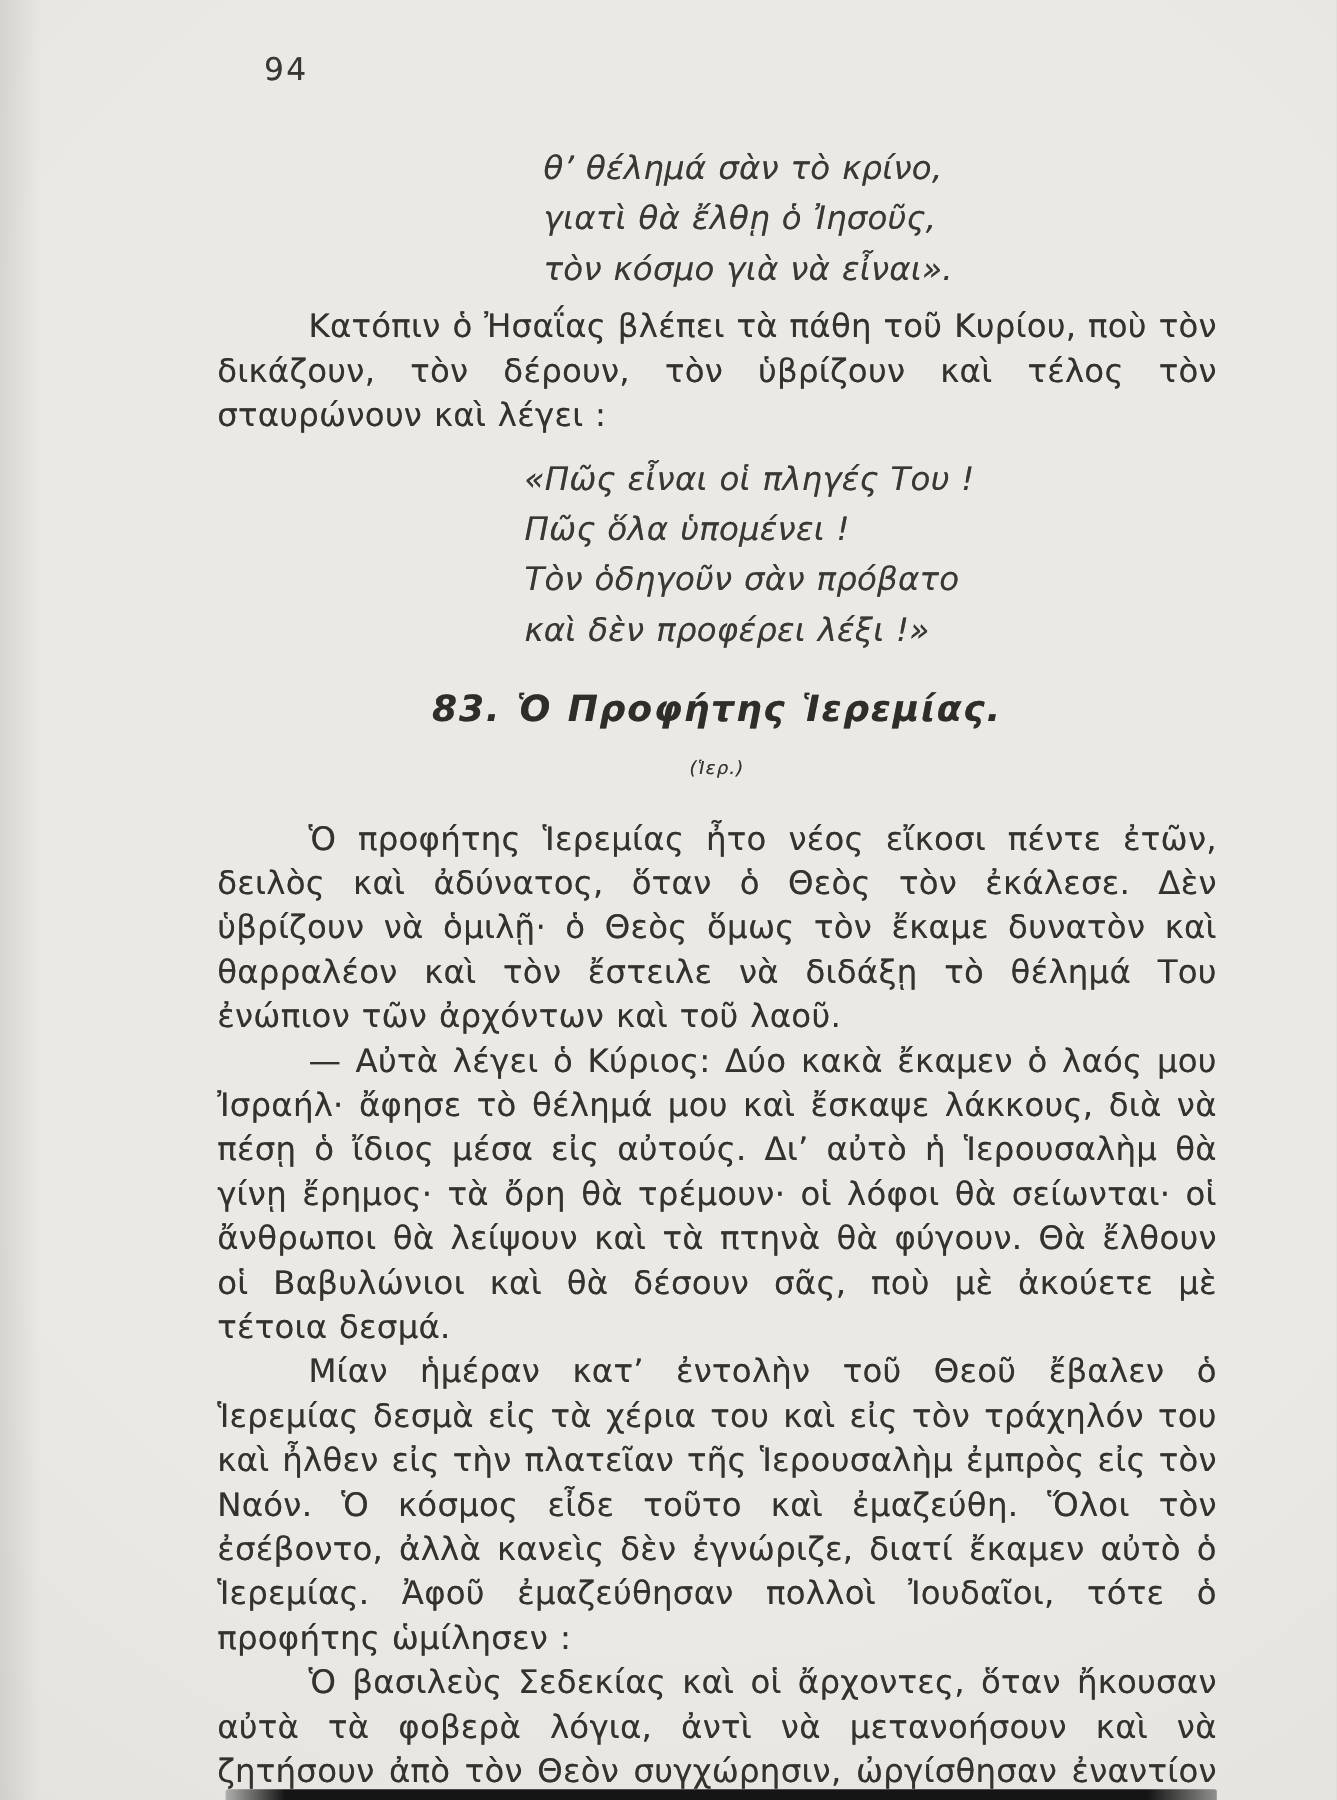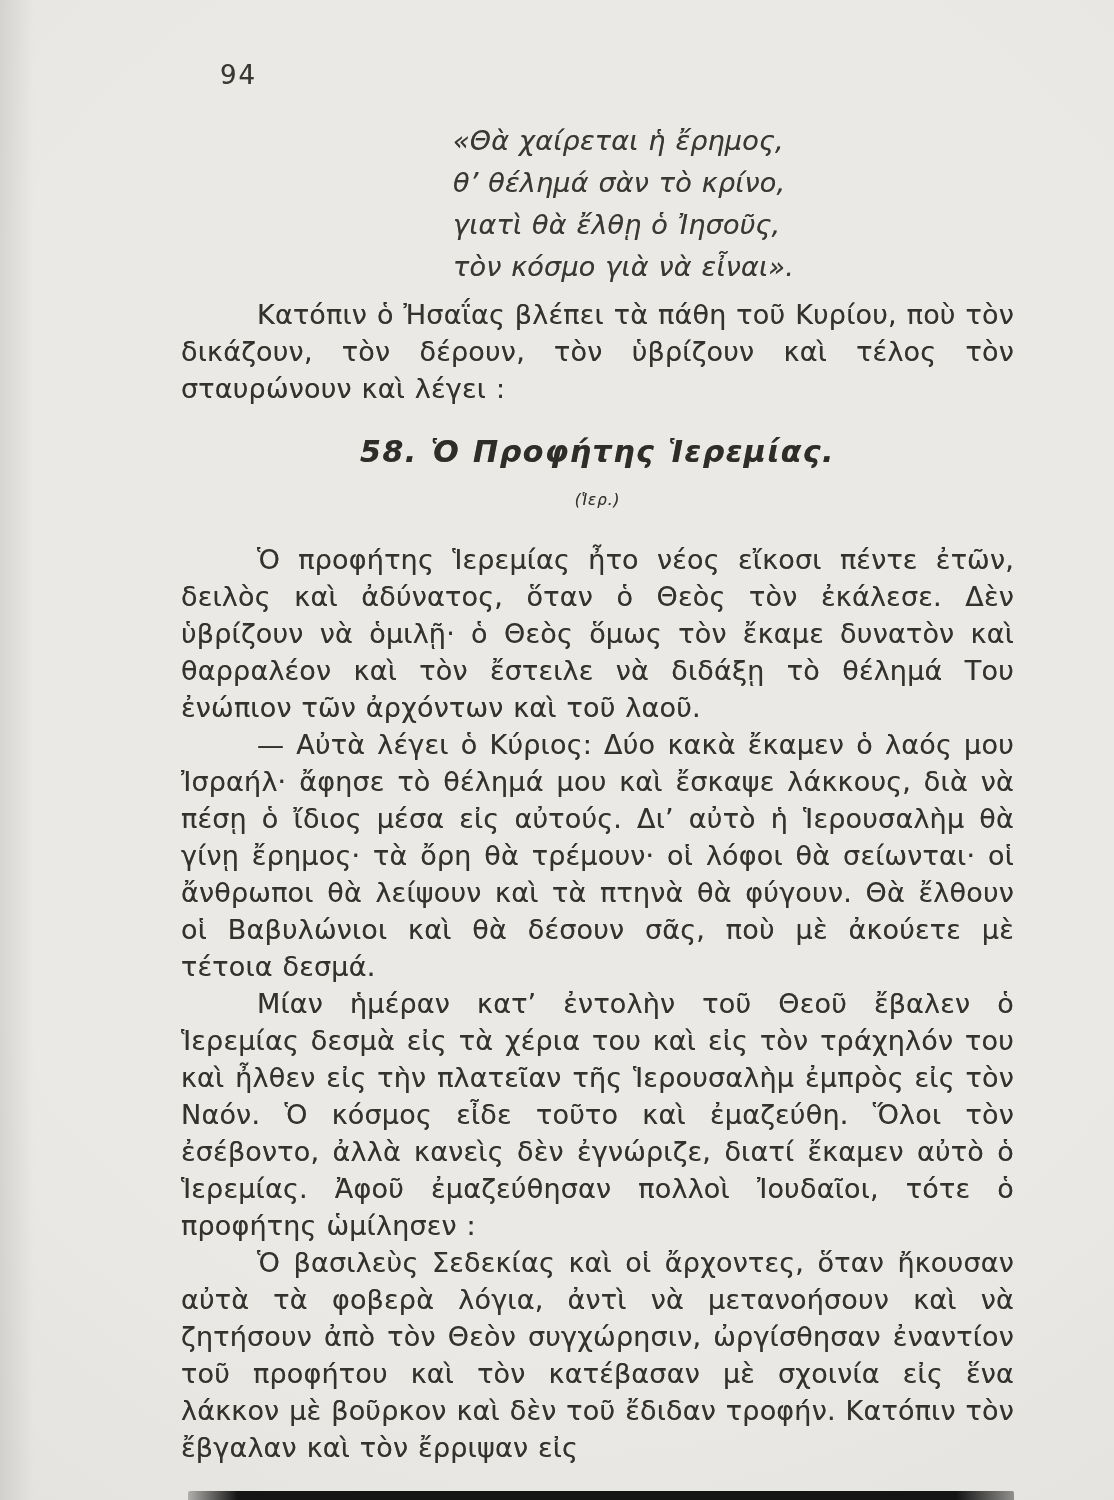--- a/index.html
+++ b/index.html
@@ -26,21 +26,21 @@
     content: "";
     position: absolute;
     left: 0; top: 0; bottom: 0;
     width: 34px;
     background: linear-gradient(to right, rgba(40,40,38,0.10), rgba(40,40,38,0));
     pointer-events: none;
   }
 
   .page-number {
     position: absolute;
-    top: 60px;
+    top: 44px;
     left: 220px;
     font-size: 26px;
     letter-spacing: 2px;
     color: #3a3833;
   }
 
   .text-block {
     position: absolute;
     top: 120px;
     left: 181px;
@@ -107,30 +107,35 @@
 </head>
 <body>
 
 <div class="scan">
 
   <div class="page-number">94</div>
 
   <main class="text-block">
 
     <section class="verse">
-      <div class="verse-line">«Θὰ χαίρεται ἡ ἔρημος,</div>
       <div class="verse-line">θ’ θέλημά σὰν τὸ κρίνο,</div>
       <div class="verse-line">γιατὶ θὰ ἔλθῃ ὁ Ἰησοῦς,</div>
       <div class="verse-line">τὸν κόσμο γιὰ νὰ εἶναι».</div>
     </section>
 
     <p class="par">Κατόπιν ὁ Ἠσαΐας βλέπει τὰ πάθη τοῦ Κυρίου, ποὺ τὸν δικάζουν, τὸν δέρουν, τὸν ὑβρίζουν καὶ τέλος τὸν σταυρώνουν καὶ λέγει :</p>
 
+    <section class="verse verse--second">
+      <div class="verse-line">«Πῶς εἶναι οἱ πληγές Του !</div>
+      <div class="verse-line">Πῶς ὅλα ὑπομένει !</div>
+      <div class="verse-line">Τὸν ὁδηγοῦν σὰν πρόβατο</div>
+      <div class="verse-line">καὶ δὲν προφέρει λέξι !»</div>
+    </section>
 
-    <h1 class="chapter-title">58. Ὁ Προφήτης Ἱερεμίας.</h1>
+    <h1 class="chapter-title">83. Ὁ Προφήτης Ἱερεμίας.</h1>
 
     <div class="chapter-subtitle">(Ἱερ.)</div>
 
     <p class="par">Ὁ προφήτης Ἱερεμίας ἦτο νέος εἴκοσι πέντε ἐτῶν, δειλὸς καὶ ἀδύνατος, ὅταν ὁ Θεὸς τὸν ἐκάλεσε. Δὲν ὑβρίζουν νὰ ὁμιλῇ· ὁ Θεὸς ὅμως τὸν ἔκαμε δυνατὸν καὶ θαρραλέον καὶ τὸν ἔστειλε νὰ διδάξῃ τὸ θέλημά Του ἐνώπιον τῶν ἀρχόντων καὶ τοῦ λαοῦ.</p>
 
     <p class="par">— Αὐτὰ λέγει ὁ Κύριος: Δύο κακὰ ἔκαμεν ὁ λαός μου Ἰσραήλ· ἄφησε τὸ θέλημά μου καὶ ἔσκαψε λάκκους, διὰ νὰ πέσῃ ὁ ἴδιος μέσα εἰς αὐτούς. Δι’ αὐτὸ ἡ Ἱερουσαλὴμ θὰ γίνῃ ἔρημος· τὰ ὄρη θὰ τρέμουν· οἱ λόφοι θὰ σείωνται· οἱ ἄνθρωποι θὰ λείψουν καὶ τὰ πτηνὰ θὰ φύγουν. Θὰ ἔλθουν οἱ Βαβυλώνιοι καὶ θὰ δέσουν σᾶς, ποὺ μὲ ἀκούετε μὲ τέτοια δεσμά.</p>
 
     <p class="par">Μίαν ἡμέραν κατ’ ἐντολὴν τοῦ Θεοῦ ἔβαλεν ὁ Ἱερεμίας δεσμὰ εἰς τὰ χέρια του καὶ εἰς τὸν τράχηλόν του καὶ ἦλθεν εἰς τὴν πλατεῖαν τῆς Ἱερουσαλὴμ ἐμπρὸς εἰς τὸν Ναόν. Ὁ κόσμος εἶδε τοῦτο καὶ ἐμαζεύθη. Ὅλοι τὸν ἐσέβοντο, ἀλλὰ κανεὶς δὲν ἐγνώριζε, διατί ἔκαμεν αὐτὸ ὁ Ἱερεμίας. Ἀφοῦ ἐμαζεύθησαν πολλοὶ Ἰουδαῖοι, τότε ὁ προφήτης ὡμίλησεν :</p>
 
     <p class="par">Ὁ βασιλεὺς Σεδεκίας καὶ οἱ ἄρχοντες, ὅταν ἤκουσαν αὐτὰ τὰ φοβερὰ λόγια, ἀντὶ νὰ μετανοήσουν καὶ νὰ ζητήσουν ἀπὸ τὸν Θεὸν συγχώρησιν, ὠργίσθησαν ἐναντίον τοῦ προφήτου καὶ τὸν κατέβασαν μὲ σχοινία εἰς ἕνα λάκκον μὲ βοῦρκον καὶ δὲν τοῦ ἔδιδαν τροφήν. Κατόπιν τὸν ἔβγαλαν καὶ τὸν ἔρριψαν εἰς</p>

